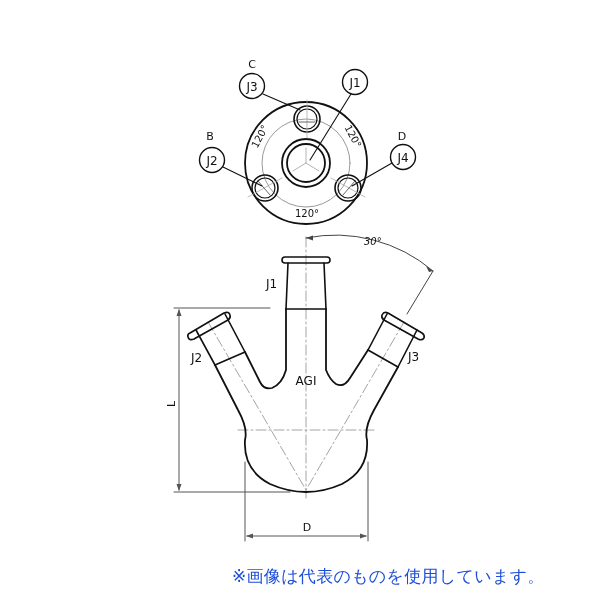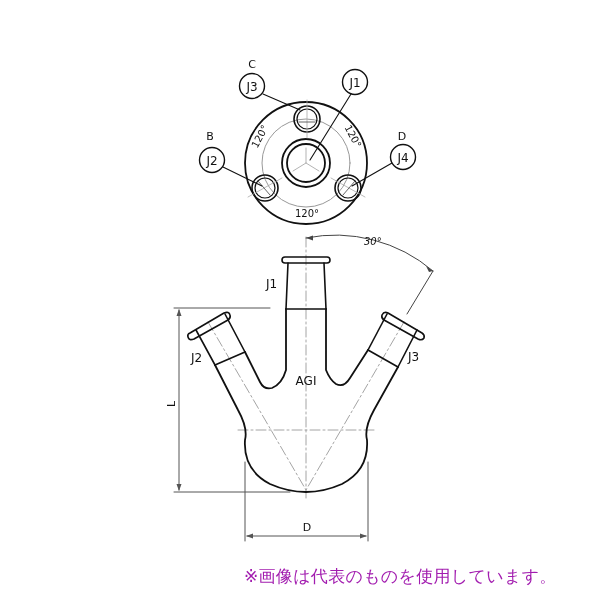--- a/index.html
+++ b/index.html
@@ -1,19 +1,19 @@
 <!DOCTYPE html>
 <html><head>
   <meta charset="utf-8">
   <style>
     html, body { margin: 0; padding: 0; background: #ffffff; }
     body { width: 600px; height: 600px; position: relative; overflow: hidden; font-family: "DejaVu Sans", sans-serif; }
     svg { position: absolute; left: 0; top: 0; }
     .lbl { font-family: "DejaVu Sans", sans-serif; fill: #111; }
-    .note { position: absolute; left: 232px; top: 565px; font-size: 17px; color: #a21caf; font-family: "DejaVu Sans", sans-serif; letter-spacing: 0.3px; white-space: nowrap; margin-left: 12px; }
+    .note { position: absolute; left: 232px; top: 565px; font-size: 17px; color: #1d4ed8; font-family: "DejaVu Sans", sans-serif; letter-spacing: 0.3px; white-space: nowrap; }
   </style>
 </head>
 <body>
 
 <svg width="600" height="600" viewBox="0 0 600 600">
 
   <g fill="none" stroke-linecap="round">
     <circle cx="306" cy="163" r="61" stroke="#111" stroke-width="1.8"></circle>
     <circle cx="306" cy="163" r="44" stroke="#999" stroke-width="1"></circle>
     <circle cx="306" cy="163" r="24" stroke="#111" stroke-width="1.8"></circle>

